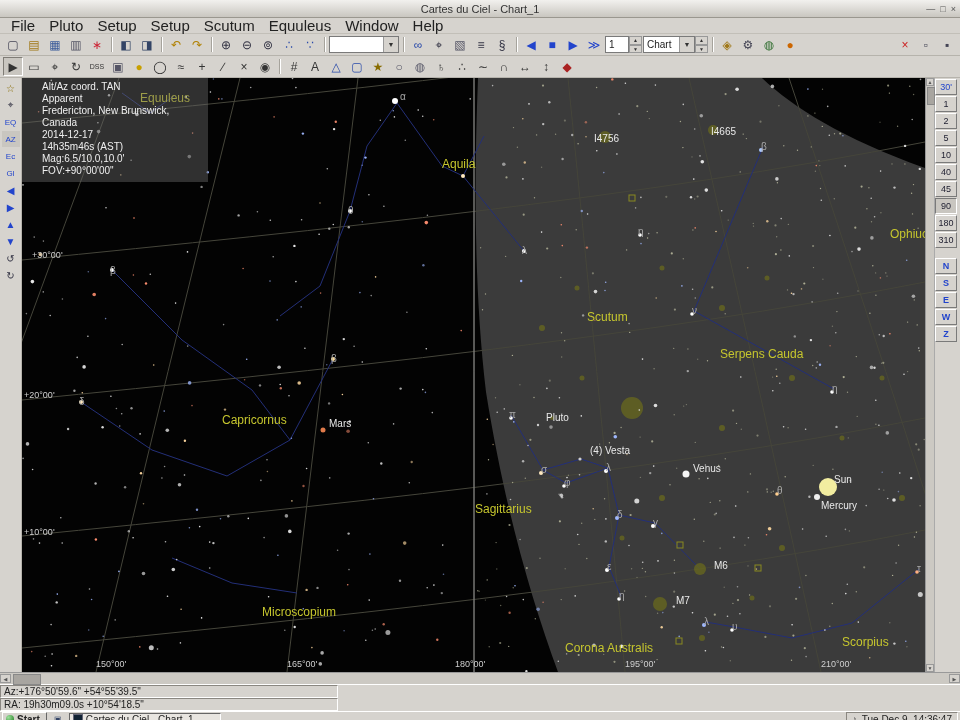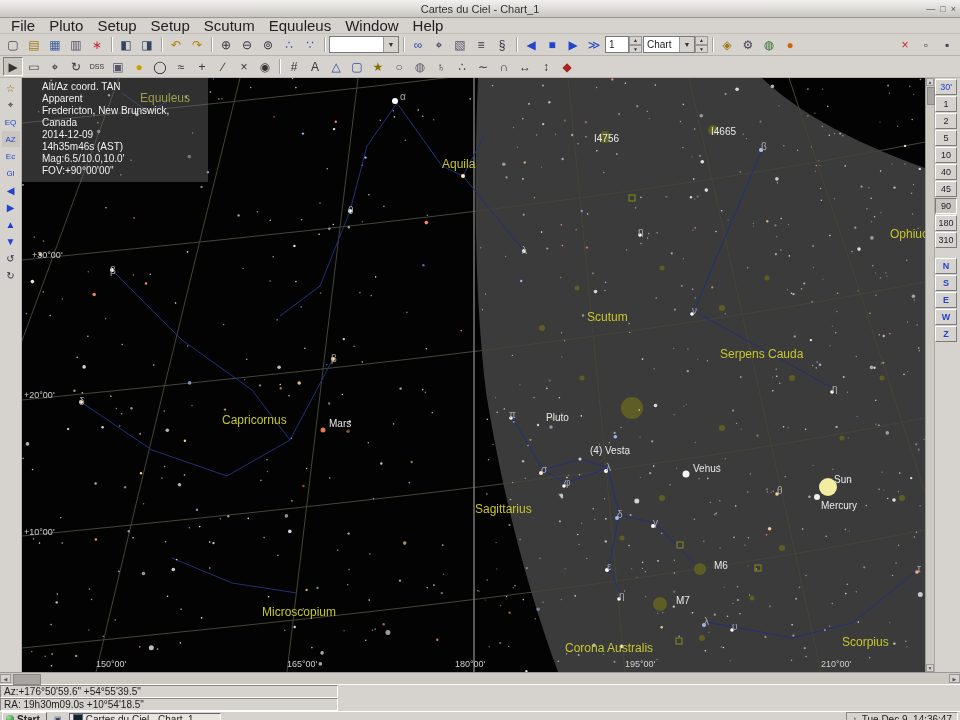--- a/index.html
+++ b/index.html
@@ -1003,21 +1003,21 @@
         <text x="868" y="160" fill="#c6c62e" font-size="12">Ophiuc</text>
         <text x="453" y="435" fill="#c6c62e" font-size="12">Sagittarius</text>
         <text x="240" y="538" fill="#c6c62e" font-size="12">Microscopium</text>
         <text x="543" y="574" fill="#c6c62e" font-size="12">Corona Australis</text>
         <text x="820" y="568" fill="#c6c62e" font-size="12">Scorpius</text>
       </svg>
     <div class="overlay" id="overlay">
         <div>Alt/Az coord. TAN</div>
         <div>Apparent</div>
         <div>Fredericton, New Brunswick, Canada</div>
-        <div>2014-12-09</div>
+        <div>2014-12-17</div>
         <div>14h35m46s (AST)</div>
         <div>Mag:6.5/10.0,10.0'</div>
         <div>FOV:+90°00'00"</div>
       </div>
   </div>
   <div class="vscroll">
     <div class="varrow" style="top:0">▲</div>
     <div class="vthumb"></div>
     <div class="varrow" style="bottom:0">▼</div>
   </div>

